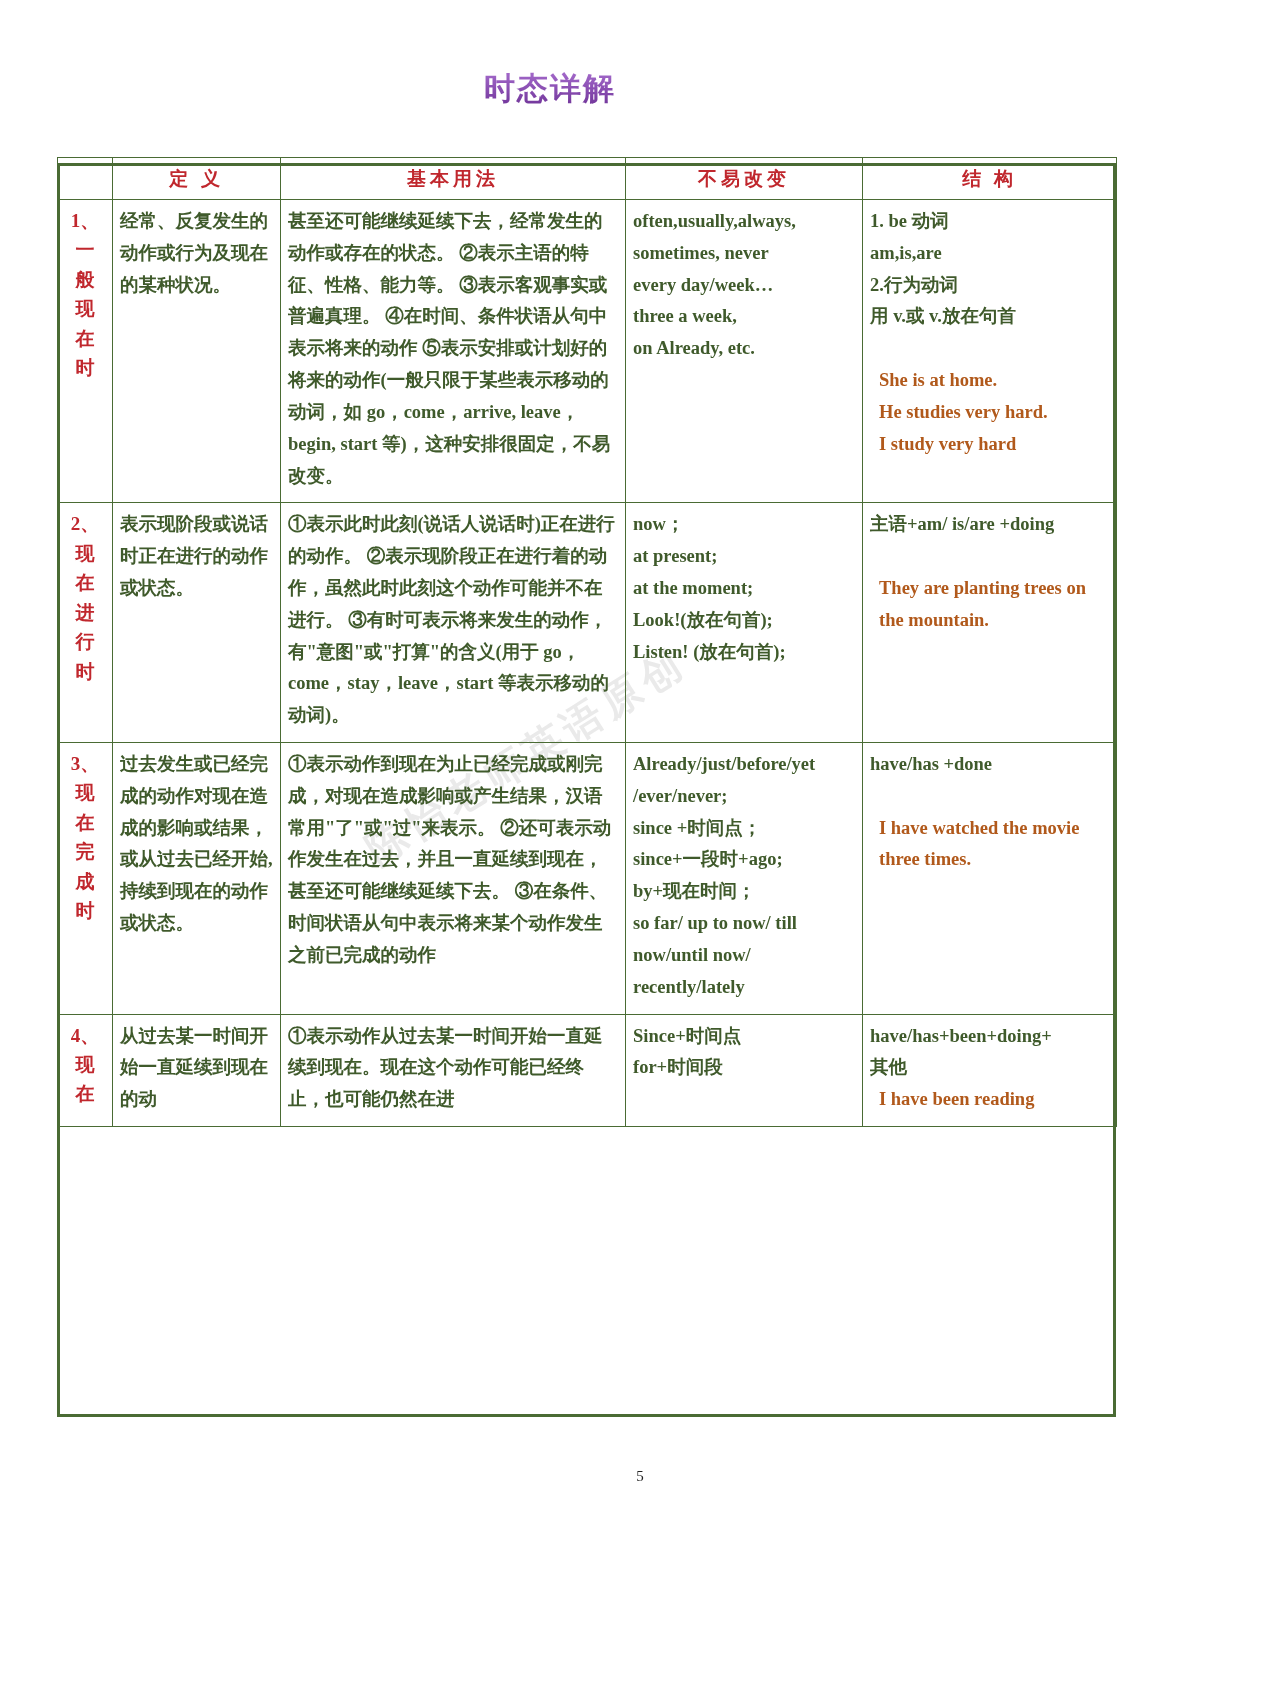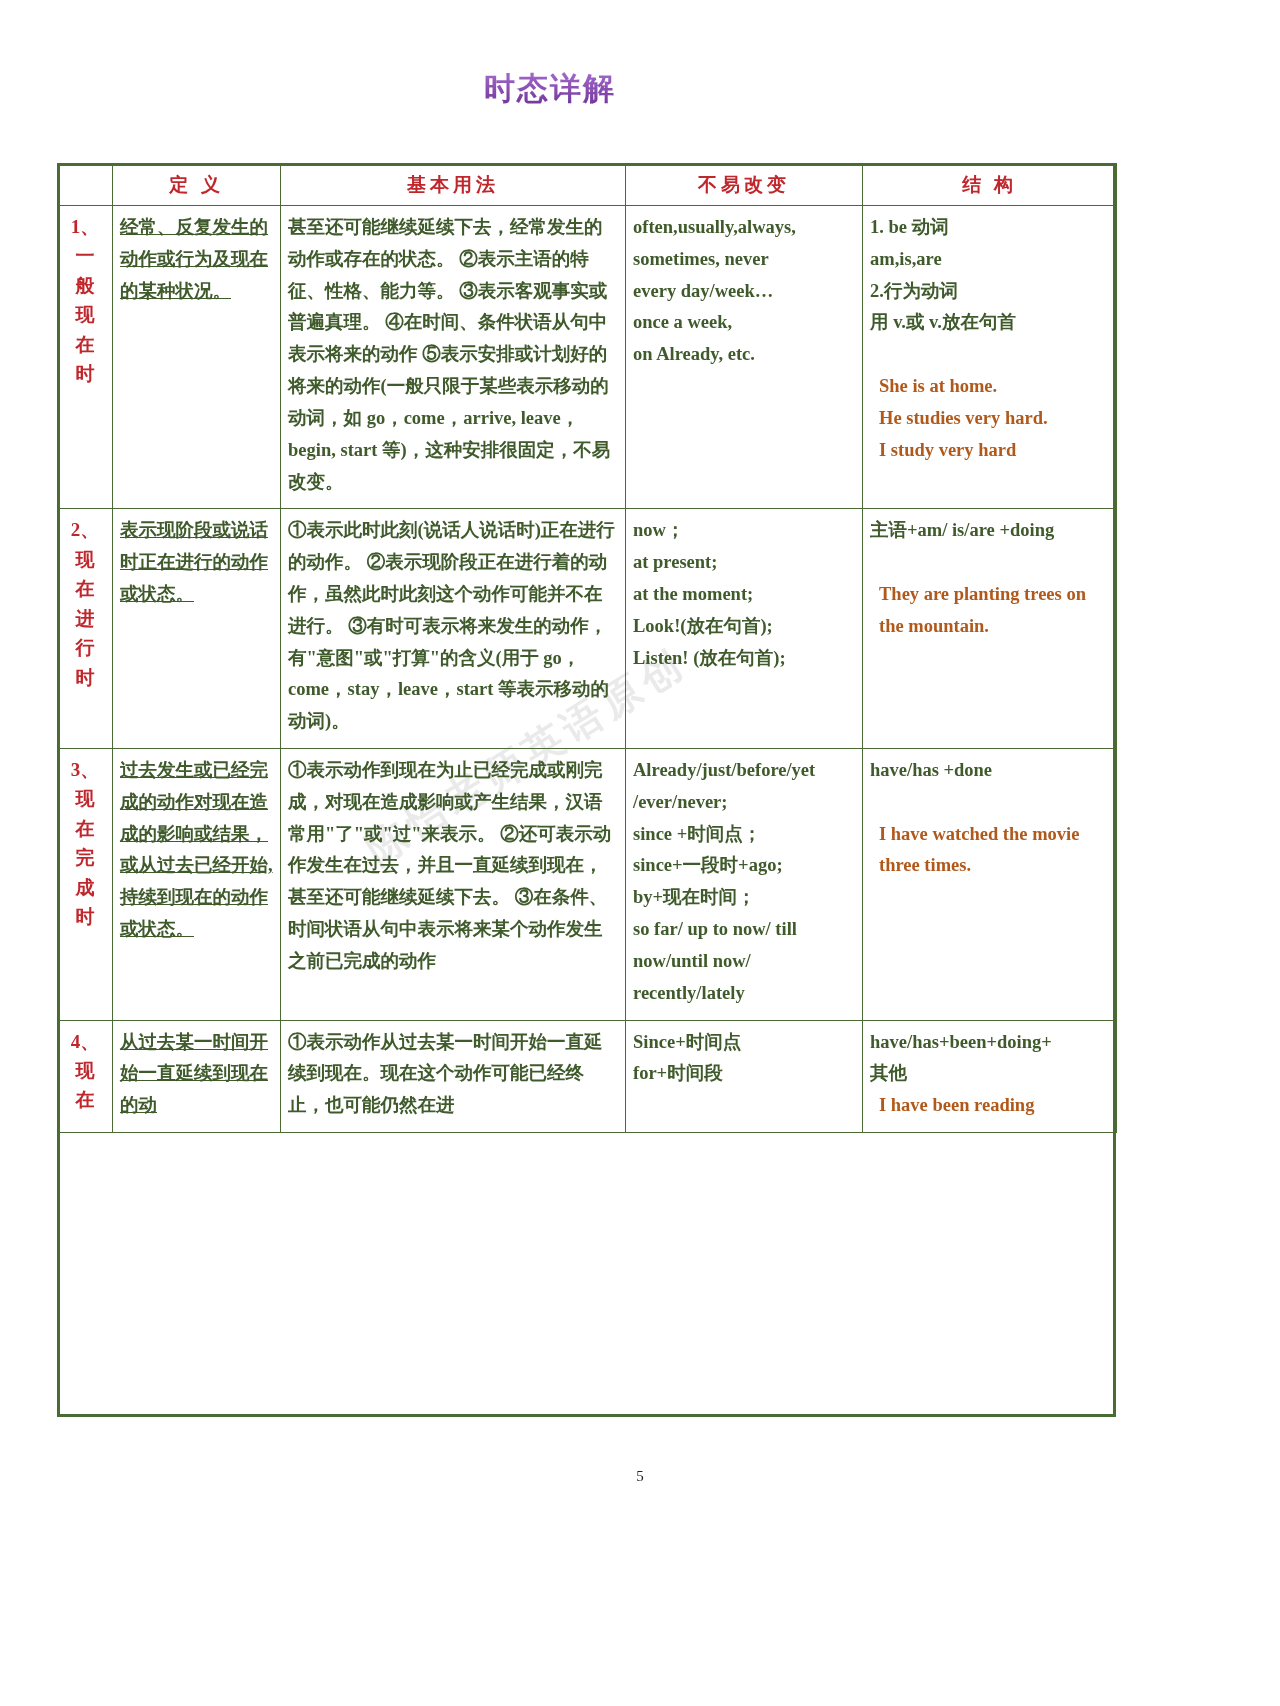--- a/index.html
+++ b/index.html
@@ -48,21 +48,21 @@
     letter-spacing: 6px;
     pointer-events: none;
     white-space: nowrap;
     font-family: "Liberation Serif", serif;
   }
 
   
   .tense-table {
     position: absolute;
     left: 57px;
-    top: 163px;
+    top: 157px;
     width: 1059px;
     border-collapse: collapse;
     table-layout: fixed;
     padding-left: 36px;
   }
   .tense-table td, .tense-table th {
     border: 1.5px solid #4a6b34;
     vertical-align: top;
     padding: 6px 7px 10px 7px;
   }
@@ -116,21 +116,21 @@
     display: block;
   }
   .idx-chars span { display: block; }
 
   .def-cell, .usage-cell, .adv-cell, .struct-cell {
     font-size: 18.5px;
     line-height: 1.72;
     color: #3f5a2b;
     font-weight: 600;
   }
-  .def-cell { letter-spacing: 0px; text-decoration: underline; }
+  .def-cell { letter-spacing: 0px; }
   .usage-cell { letter-spacing: 0px; }
   .adv-cell  { }
   .struct-cell { }
 
   .example {
     color: #b1591b;
     font-weight: 700;
     margin-left: 9px;
   }
   .blank-line { display: block; height: 1.72em; }
@@ -197,21 +197,21 @@
         <span>甚至还可能继续延续下去，经常发生的动作或存在的状态。</span>
         <span>②表示主语的特征、性格、能力等。</span>
         <span>③表示客观事实或普遍真理。</span>
         <span>④在时间、条件状语从句中表示将来的动作</span>
         <span>⑤表示安排或计划好的将来的动作(一般只限于某些表示移动的动词，如 go，come，arrive, leave，begin, start 等)，这种安排很固定，不易改变。</span>
       </td>
       <td class="adv-cell">
         <div>often,usually,always,</div>
         <div>sometimes, never</div>
         <div>every day/week…</div>
-        <div>once a week,</div>
+        <div>three a week,</div>
         <div>on Already, etc.</div>
       </td>
       <td class="struct-cell">
         <div>1.  be 动词</div>
         <div>am,is,are</div>
         <div>2.行为动词</div>
         <div>用 v.或 v.放在句首</div>
         <span class="blank-line"></span>
         <div class="example">She is at home.</div>
         <div class="example">He studies very hard.</div>

